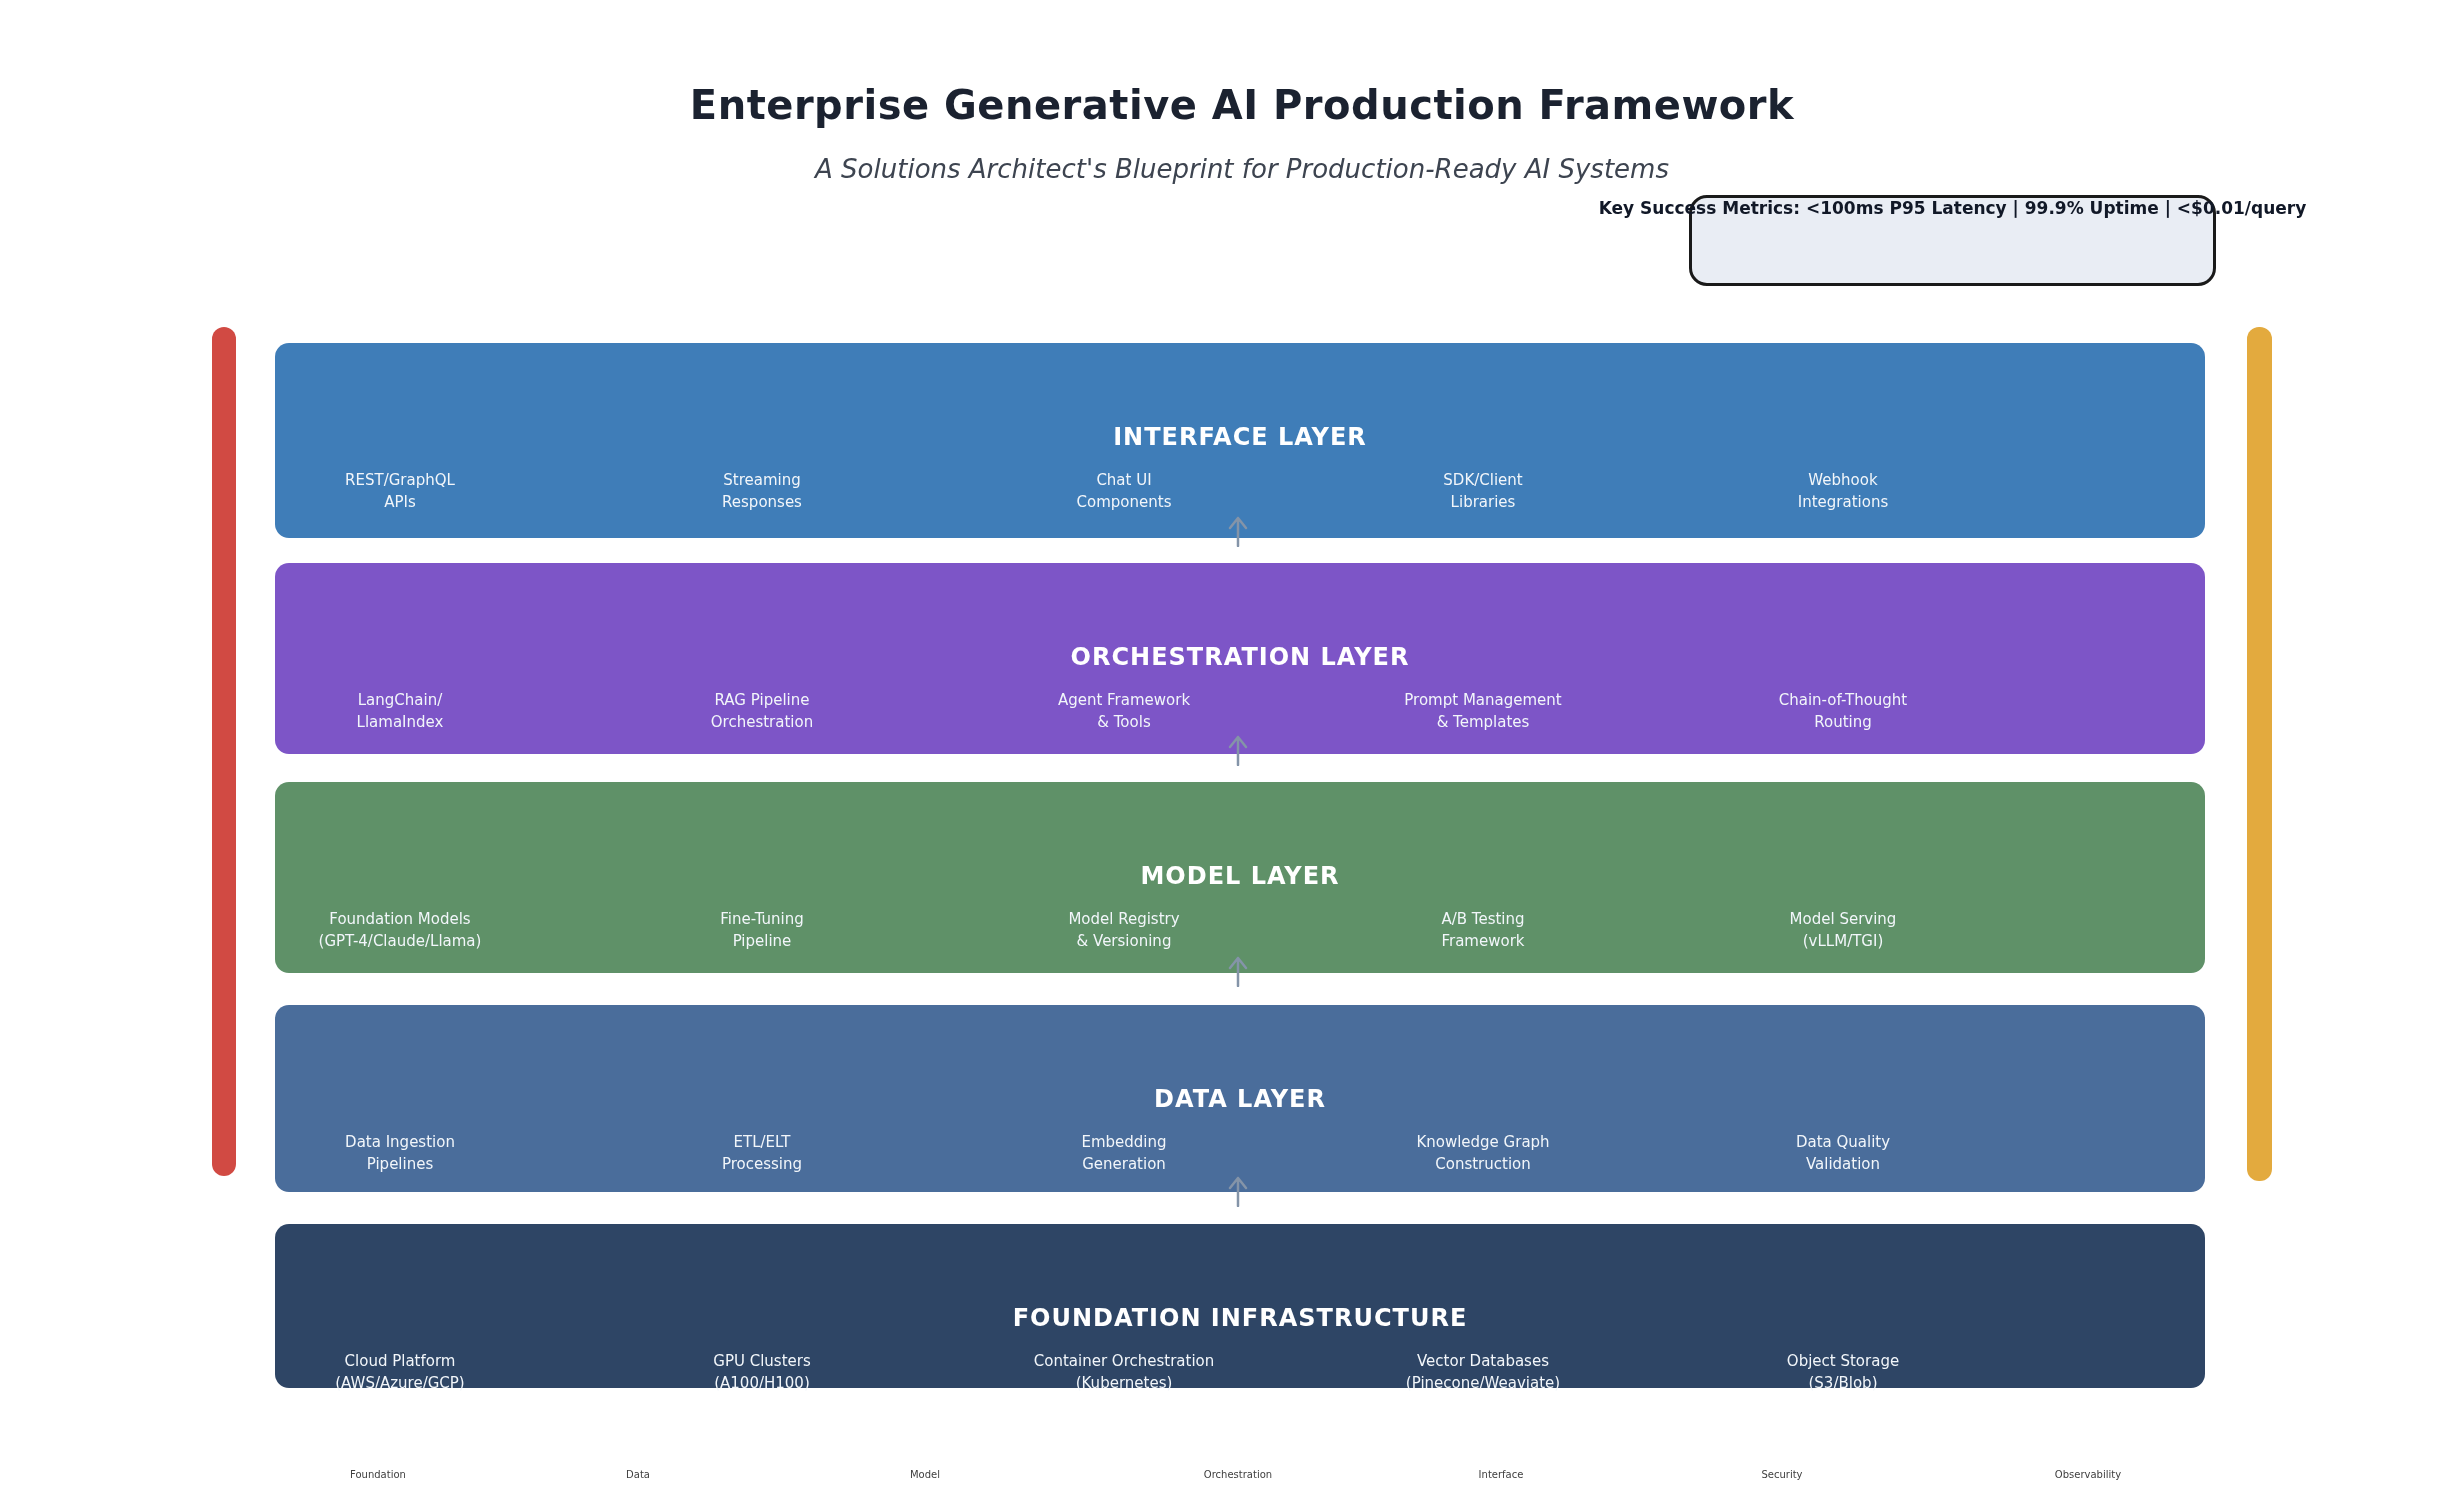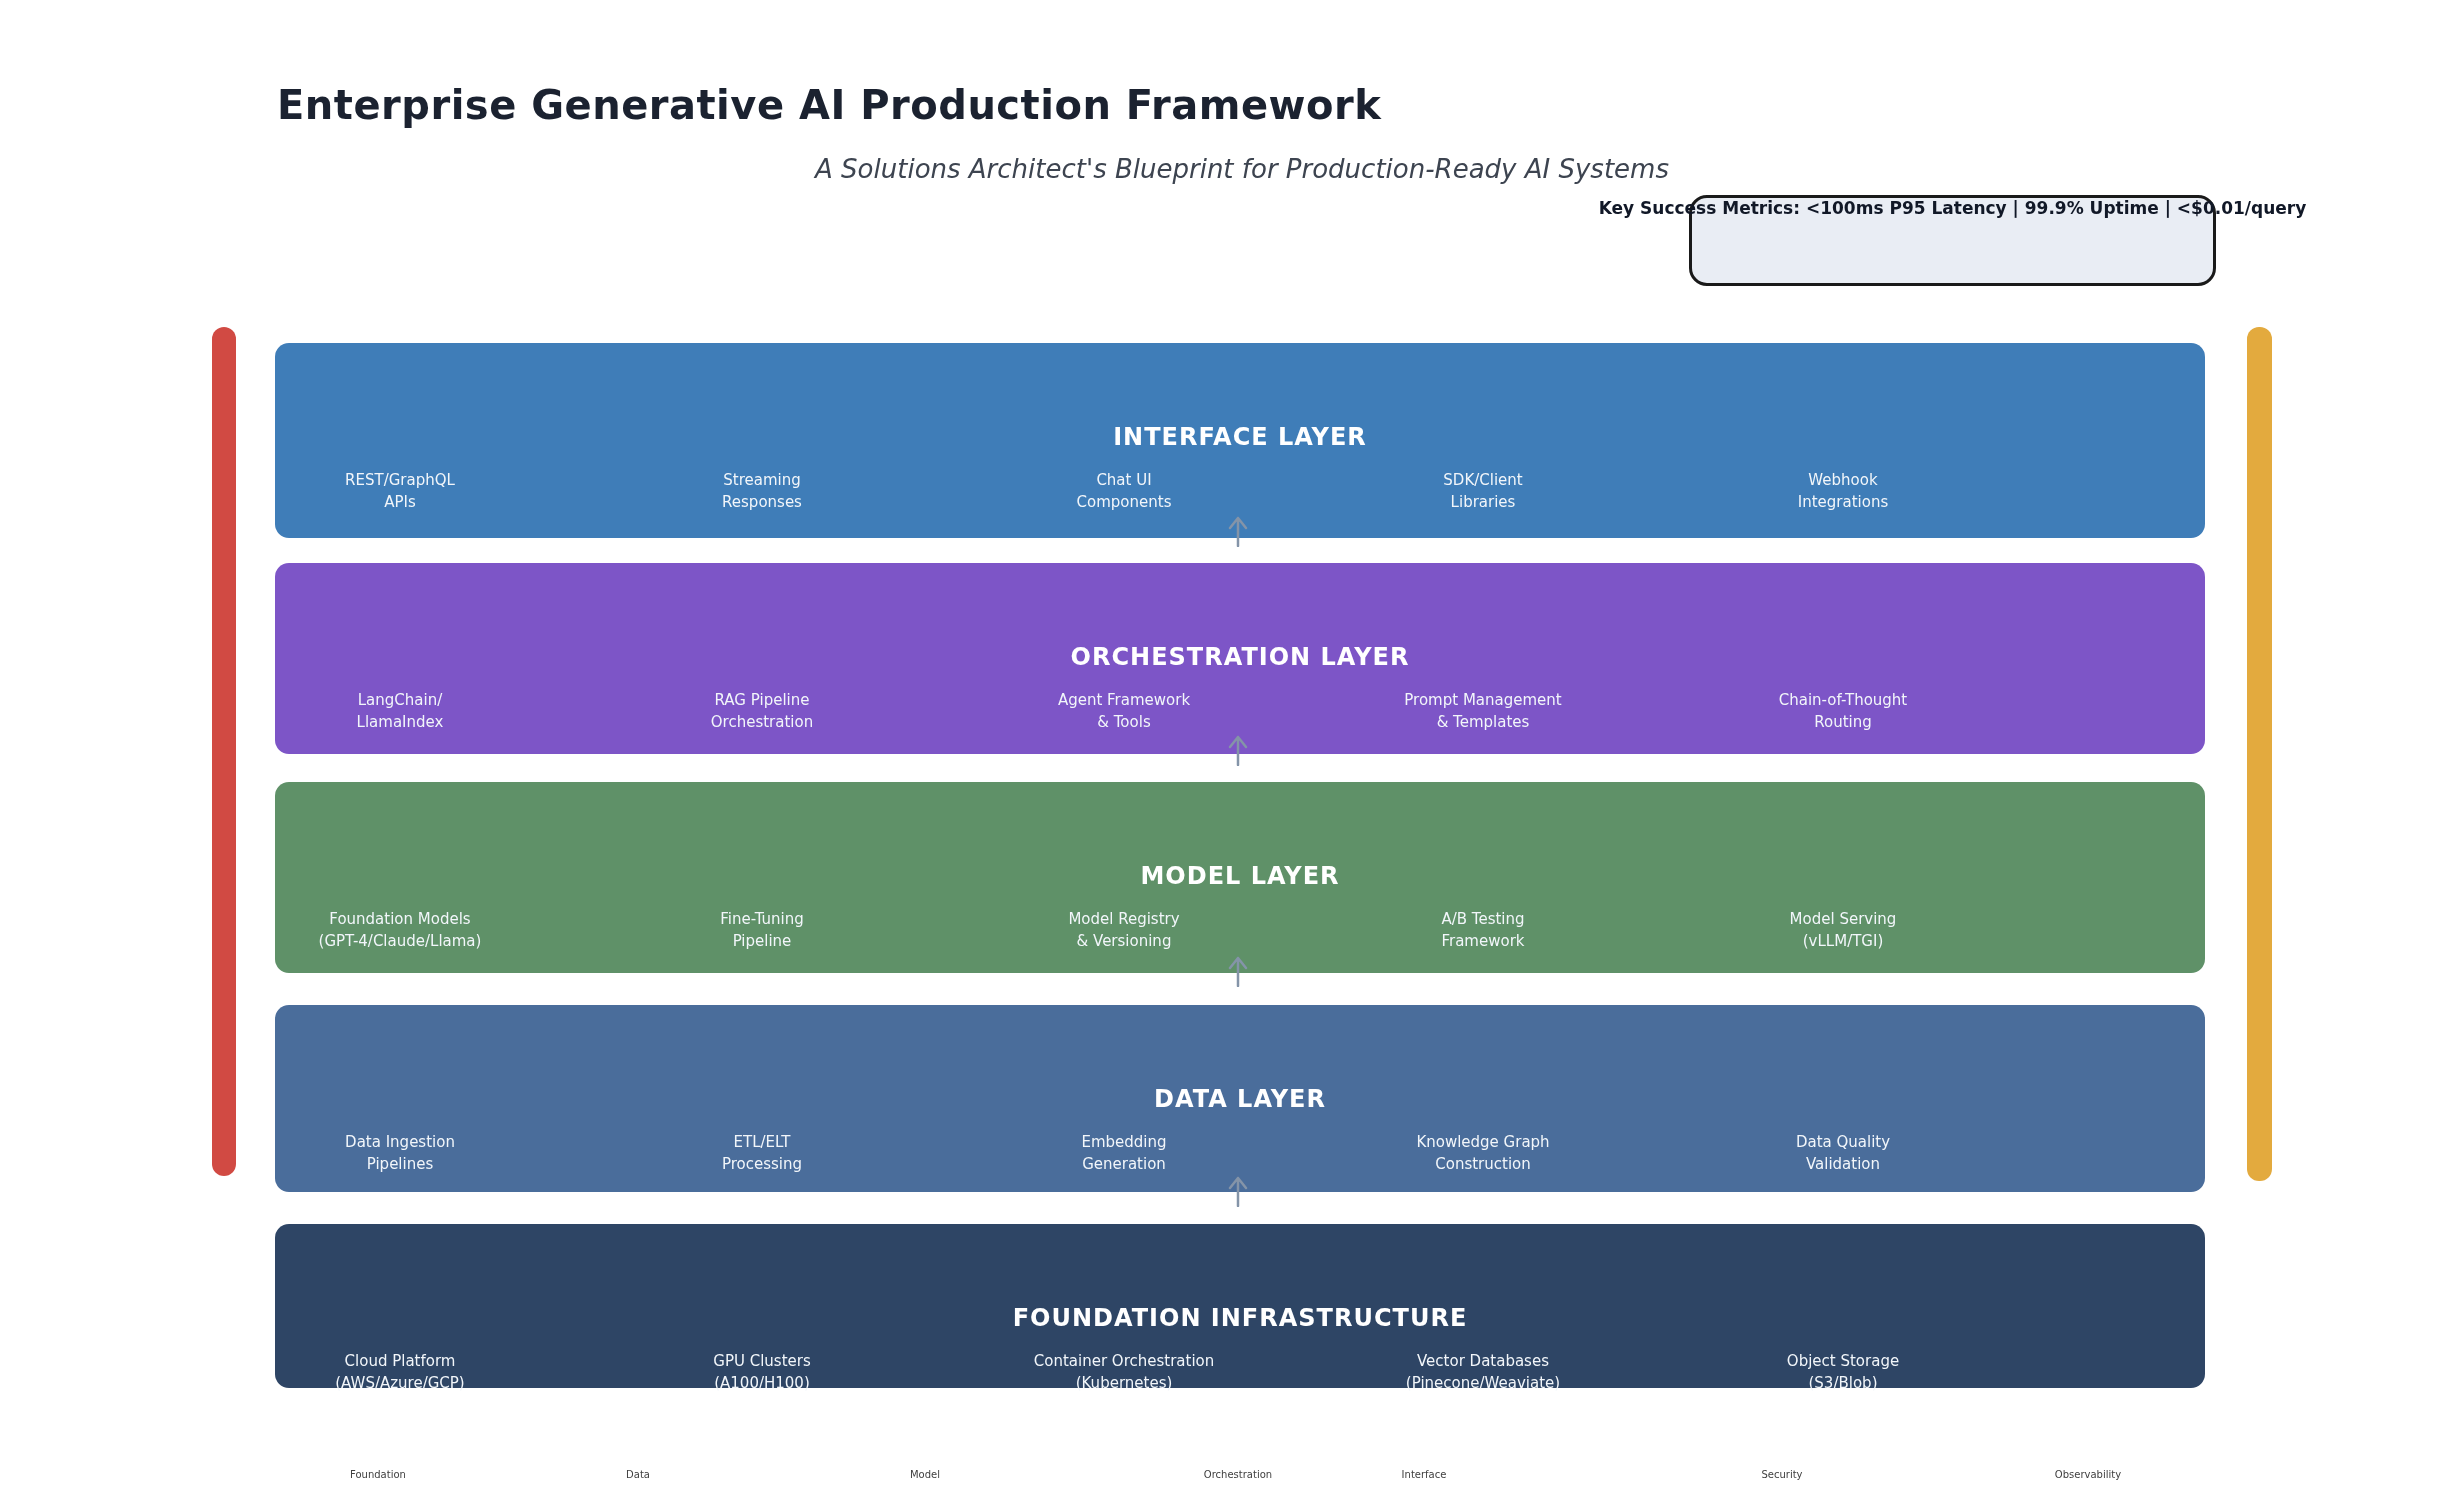--- a/index.html
+++ b/index.html
@@ -9,21 +9,21 @@
     position: relative;
     width: 2464px;
     height: 1510px;
     background: #ffffff;
     overflow: hidden;
   }
 
   .title {
     position: absolute;
     left: 277px; top: 82px; width: 1930px;
-    text-align: left;
+    text-align: center;
     font-size: 40px; font-weight: bold;
     color: #1b2230;
     margin: 0;
     letter-spacing: 0.5px;
   }
 
   .subtitle {
     position: absolute;
     left: 277px; top: 154px; width: 1930px;
     text-align: center;
@@ -101,21 +101,21 @@
     position: absolute;
     top: 1469px;
     transform: translateX(-50%);
     font-size: 10px;
     color: #404040;
   }
   .li-0 { left: 378px; }
   .li-1 { left: 638px; }
   .li-2 { left: 925px; }
   .li-3 { left: 1238px; }
-  .li-4 { left: 1424px; }
+  .li-4 { left: 1501px; }
   .li-5 { left: 1782px; }
   .li-6 { left: 2088px; }
 </style>
 </head>
 <body>
 
 <div class="page">
 
   <h1 class="title">Enterprise Generative AI Production Framework</h1>
   <div class="subtitle">A Solutions Architect's Blueprint for Production-Ready AI Systems</div>

